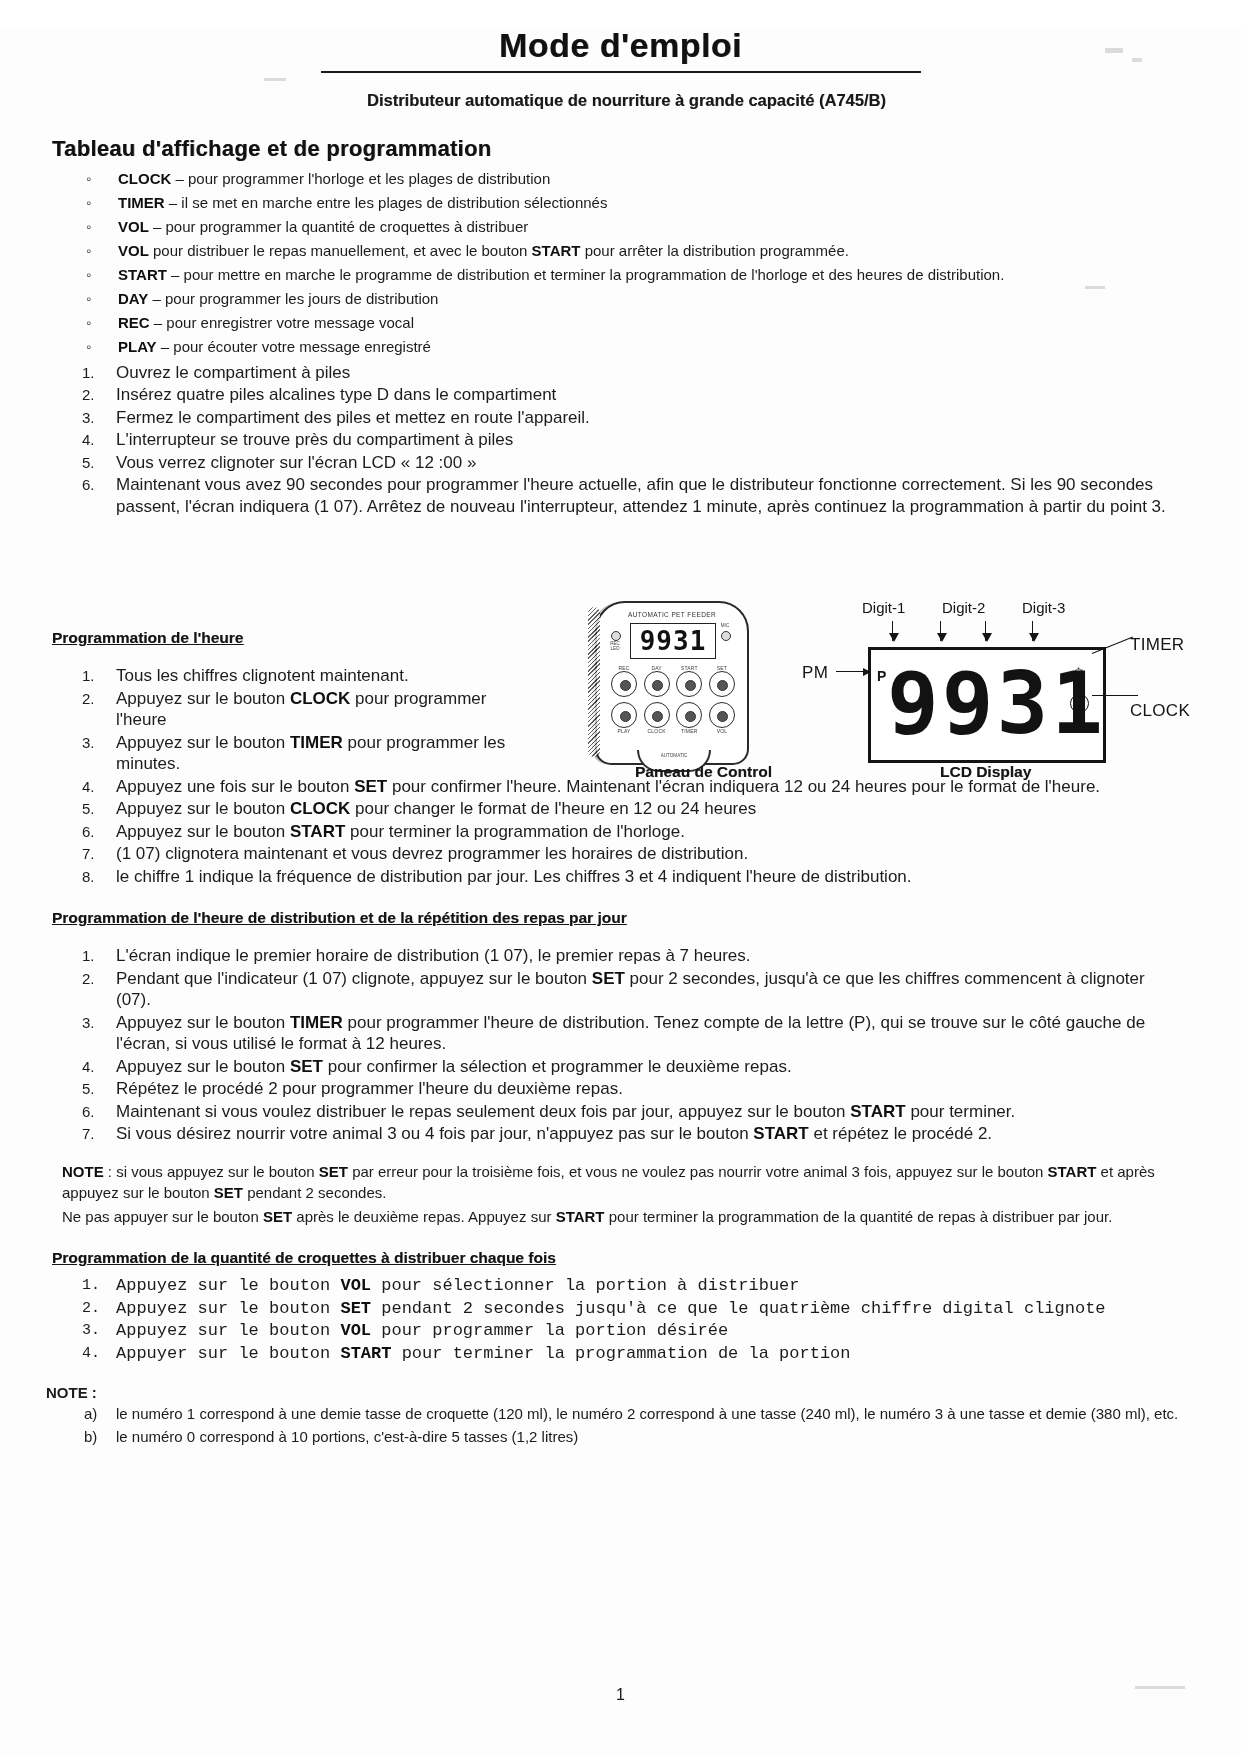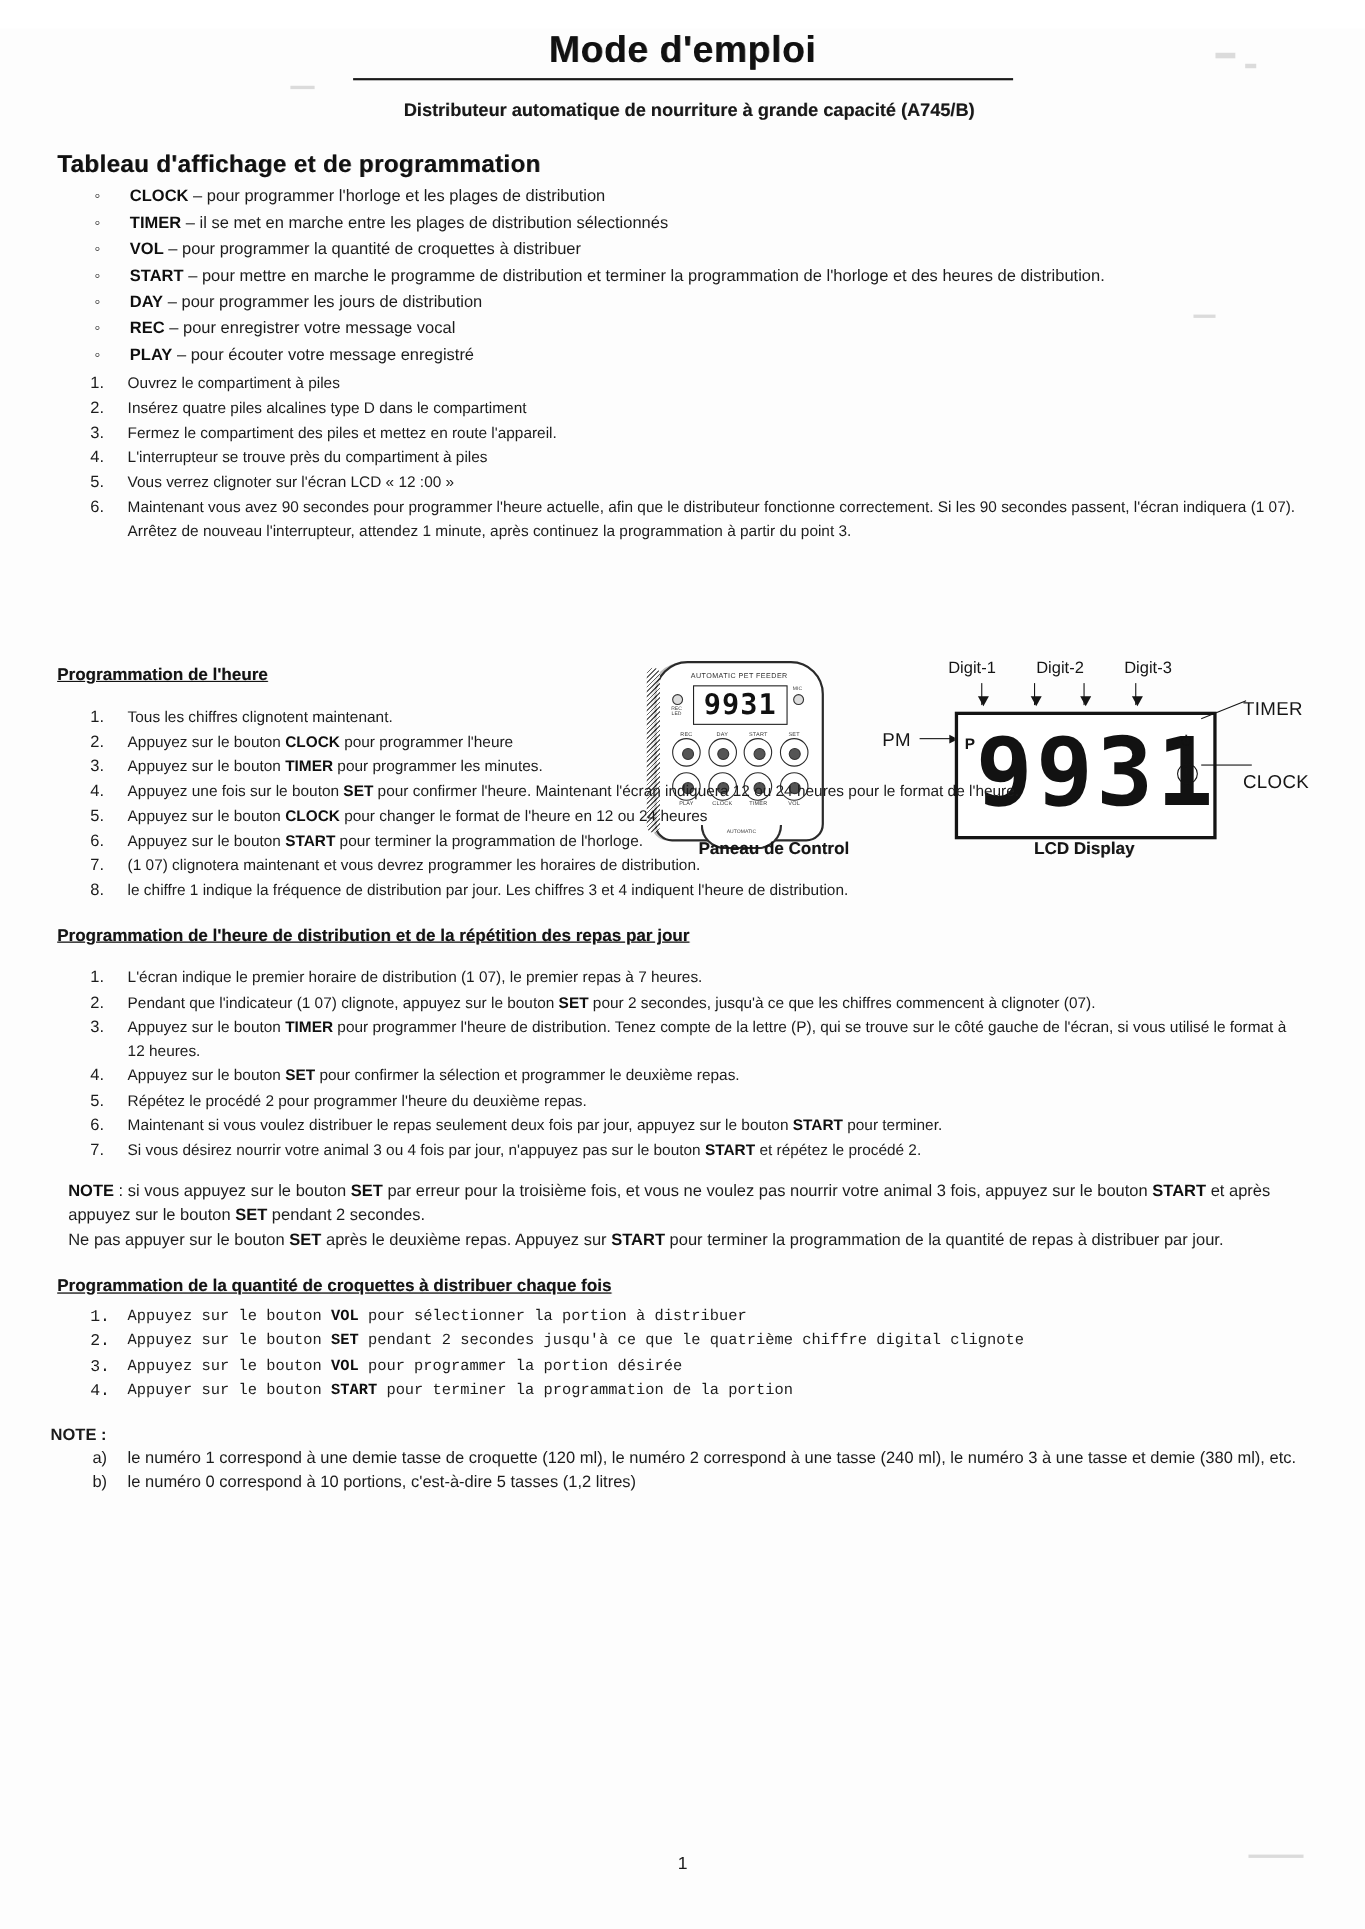--- a/index.html
+++ b/index.html
@@ -94,21 +94,21 @@
 
   ol.numbered {
     list-style: none;
     counter-reset: item;
     margin: 4px 0 0 0;
     padding: 0 60px 0 72px;
   }
   ol.numbered > li {
     counter-increment: item;
     position: relative;
-    font-size: 14px;
+    font-size: 17px;
     line-height: 21.5px;
     margin: 0 0 1px 0;
     padding-left: 44px;
     color: #1c1c1c;
   }
   ol.numbered > li:before {
     content: counter(item) ".";
     position: absolute;
     left: 10px;
     top: 0;
@@ -427,20 +427,21 @@
 
   <h1 class="doc-title">Mode d'emploi</h1>
   <div class="title-rule"></div>
   <div class="subtitle">Distributeur automatique de nourriture à grande capacité (A745/B)</div>
 
   <h2 class="section-h2">Tableau d'affichage et de programmation</h2>
   <ul class="bullets">
     <li><b>CLOCK</b> – pour programmer l'horloge et les plages de distribution</li>
     <li><b>TIMER</b> – il se met en marche entre les plages de distribution sélectionnés</li>
     <li><b>VOL</b> – pour programmer la quantité de croquettes à distribuer</li>
+    <li><b>VOL</b> pour distribuer le repas manuellement, et avec le bouton <b>START</b> pour arrêter la distribution programmée.</li>
     <li><b>START</b> – pour mettre en marche le programme de distribution et terminer la programmation de l'horloge et des heures de distribution.</li>
     <li><b>DAY</b> – pour programmer les jours de distribution</li>
     <li><b>REC</b> – pour enregistrer votre message vocal</li>
     <li><b>PLAY</b> – pour écouter votre message enregistré</li>
   </ul>
 
   <ol class="numbered">
     <li>Ouvrez le compartiment à piles</li>
     <li>Insérez quatre piles alcalines type D dans le compartiment</li>
     <li>Fermez le compartiment des piles et mettez en route l'appareil.</li>

